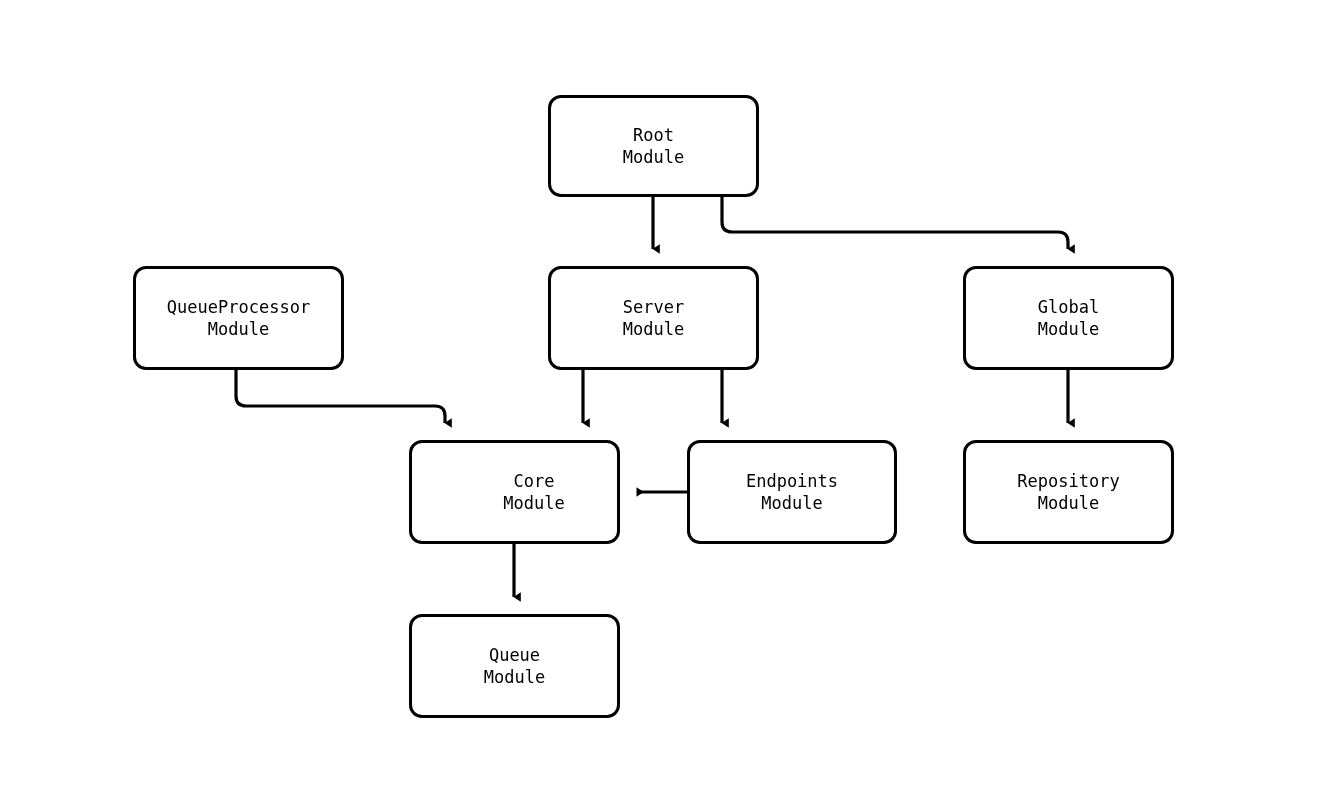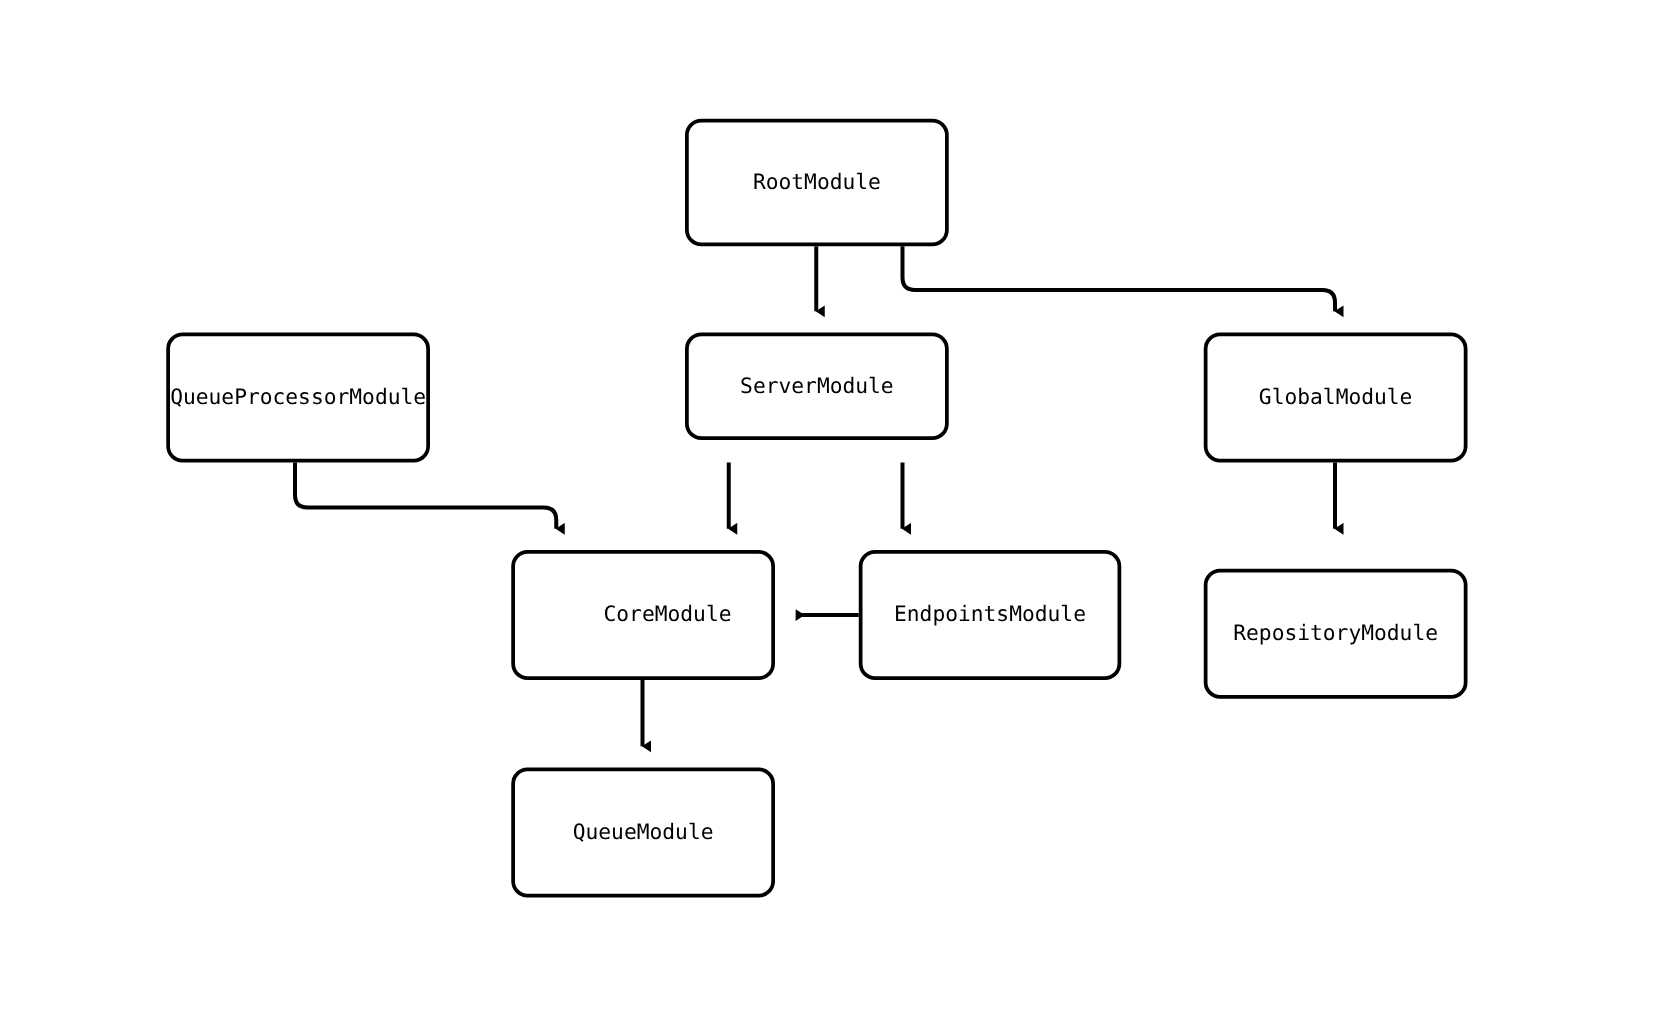--- a/index.html
+++ b/index.html
@@ -22,21 +22,21 @@
     width: 1337px;
     height: 809px;
   }
   .node {
     position: absolute;
     box-sizing: border-box;
     background: #ffffff;
     border: 3px solid #000000;
     border-radius: 13px;
     display: flex;
-    flex-direction: row;
+    flex-direction: column;
     align-items: center;
     justify-content: center;
     z-index: 2;
   }
   .node-label {
     font-family: "DejaVu Sans Mono", "Liberation Mono", monospace;
     font-size: 17px;
     line-height: 22px;
     color: #000000;
     text-align: center;
@@ -82,41 +82,41 @@
   <div class="node" id="node-root" style="left: 548px; top: 95px; width: 211px; height: 102px;">
     <div class="node-label">Root</div>
     <div class="node-label">Module</div>
   </div>
 
   <div class="node" id="node-queueprocessor" style="left: 133px; top: 266px; width: 211px; height: 104px;">
     <div class="node-label">QueueProcessor</div>
     <div class="node-label">Module</div>
   </div>
 
-  <div class="node" id="node-server" style="left: 548px; top: 266px; width: 211px; height: 86px;">
+  <div class="node" id="node-server" style="left: 548px; top: 266px; width: 211px; height: 104px;">
     <div class="node-label">Server</div>
     <div class="node-label">Module</div>
   </div>
 
   <div class="node" id="node-global" style="left: 963px; top: 266px; width: 211px; height: 104px;">
     <div class="node-label">Global</div>
     <div class="node-label">Module</div>
   </div>
 
   <div class="node" id="node-core" style="left: 409px; top: 440px; width: 211px; height: 104px; padding-left: 39px;">
     <div class="node-label">Core</div>
     <div class="node-label">Module</div>
   </div>
 
   <div class="node" id="node-endpoints" style="left: 687px; top: 440px; width: 210px; height: 104px;">
     <div class="node-label">Endpoints</div>
     <div class="node-label">Module</div>
   </div>
 
-  <div class="node" id="node-repository" style="left: 963px; top: 440px; width: 211px; height: 104px; margin-top: 15px;">
+  <div class="node" id="node-repository" style="left: 963px; top: 440px; width: 211px; height: 104px;">
     <div class="node-label">Repository</div>
     <div class="node-label">Module</div>
   </div>
 
   <div class="node" id="node-queue" style="left: 409px; top: 614px; width: 211px; height: 104px; justify-content: center;">
     <div class="node-label">Queue</div>
     <div class="node-label">Module</div>
   </div>
 
 </div>

